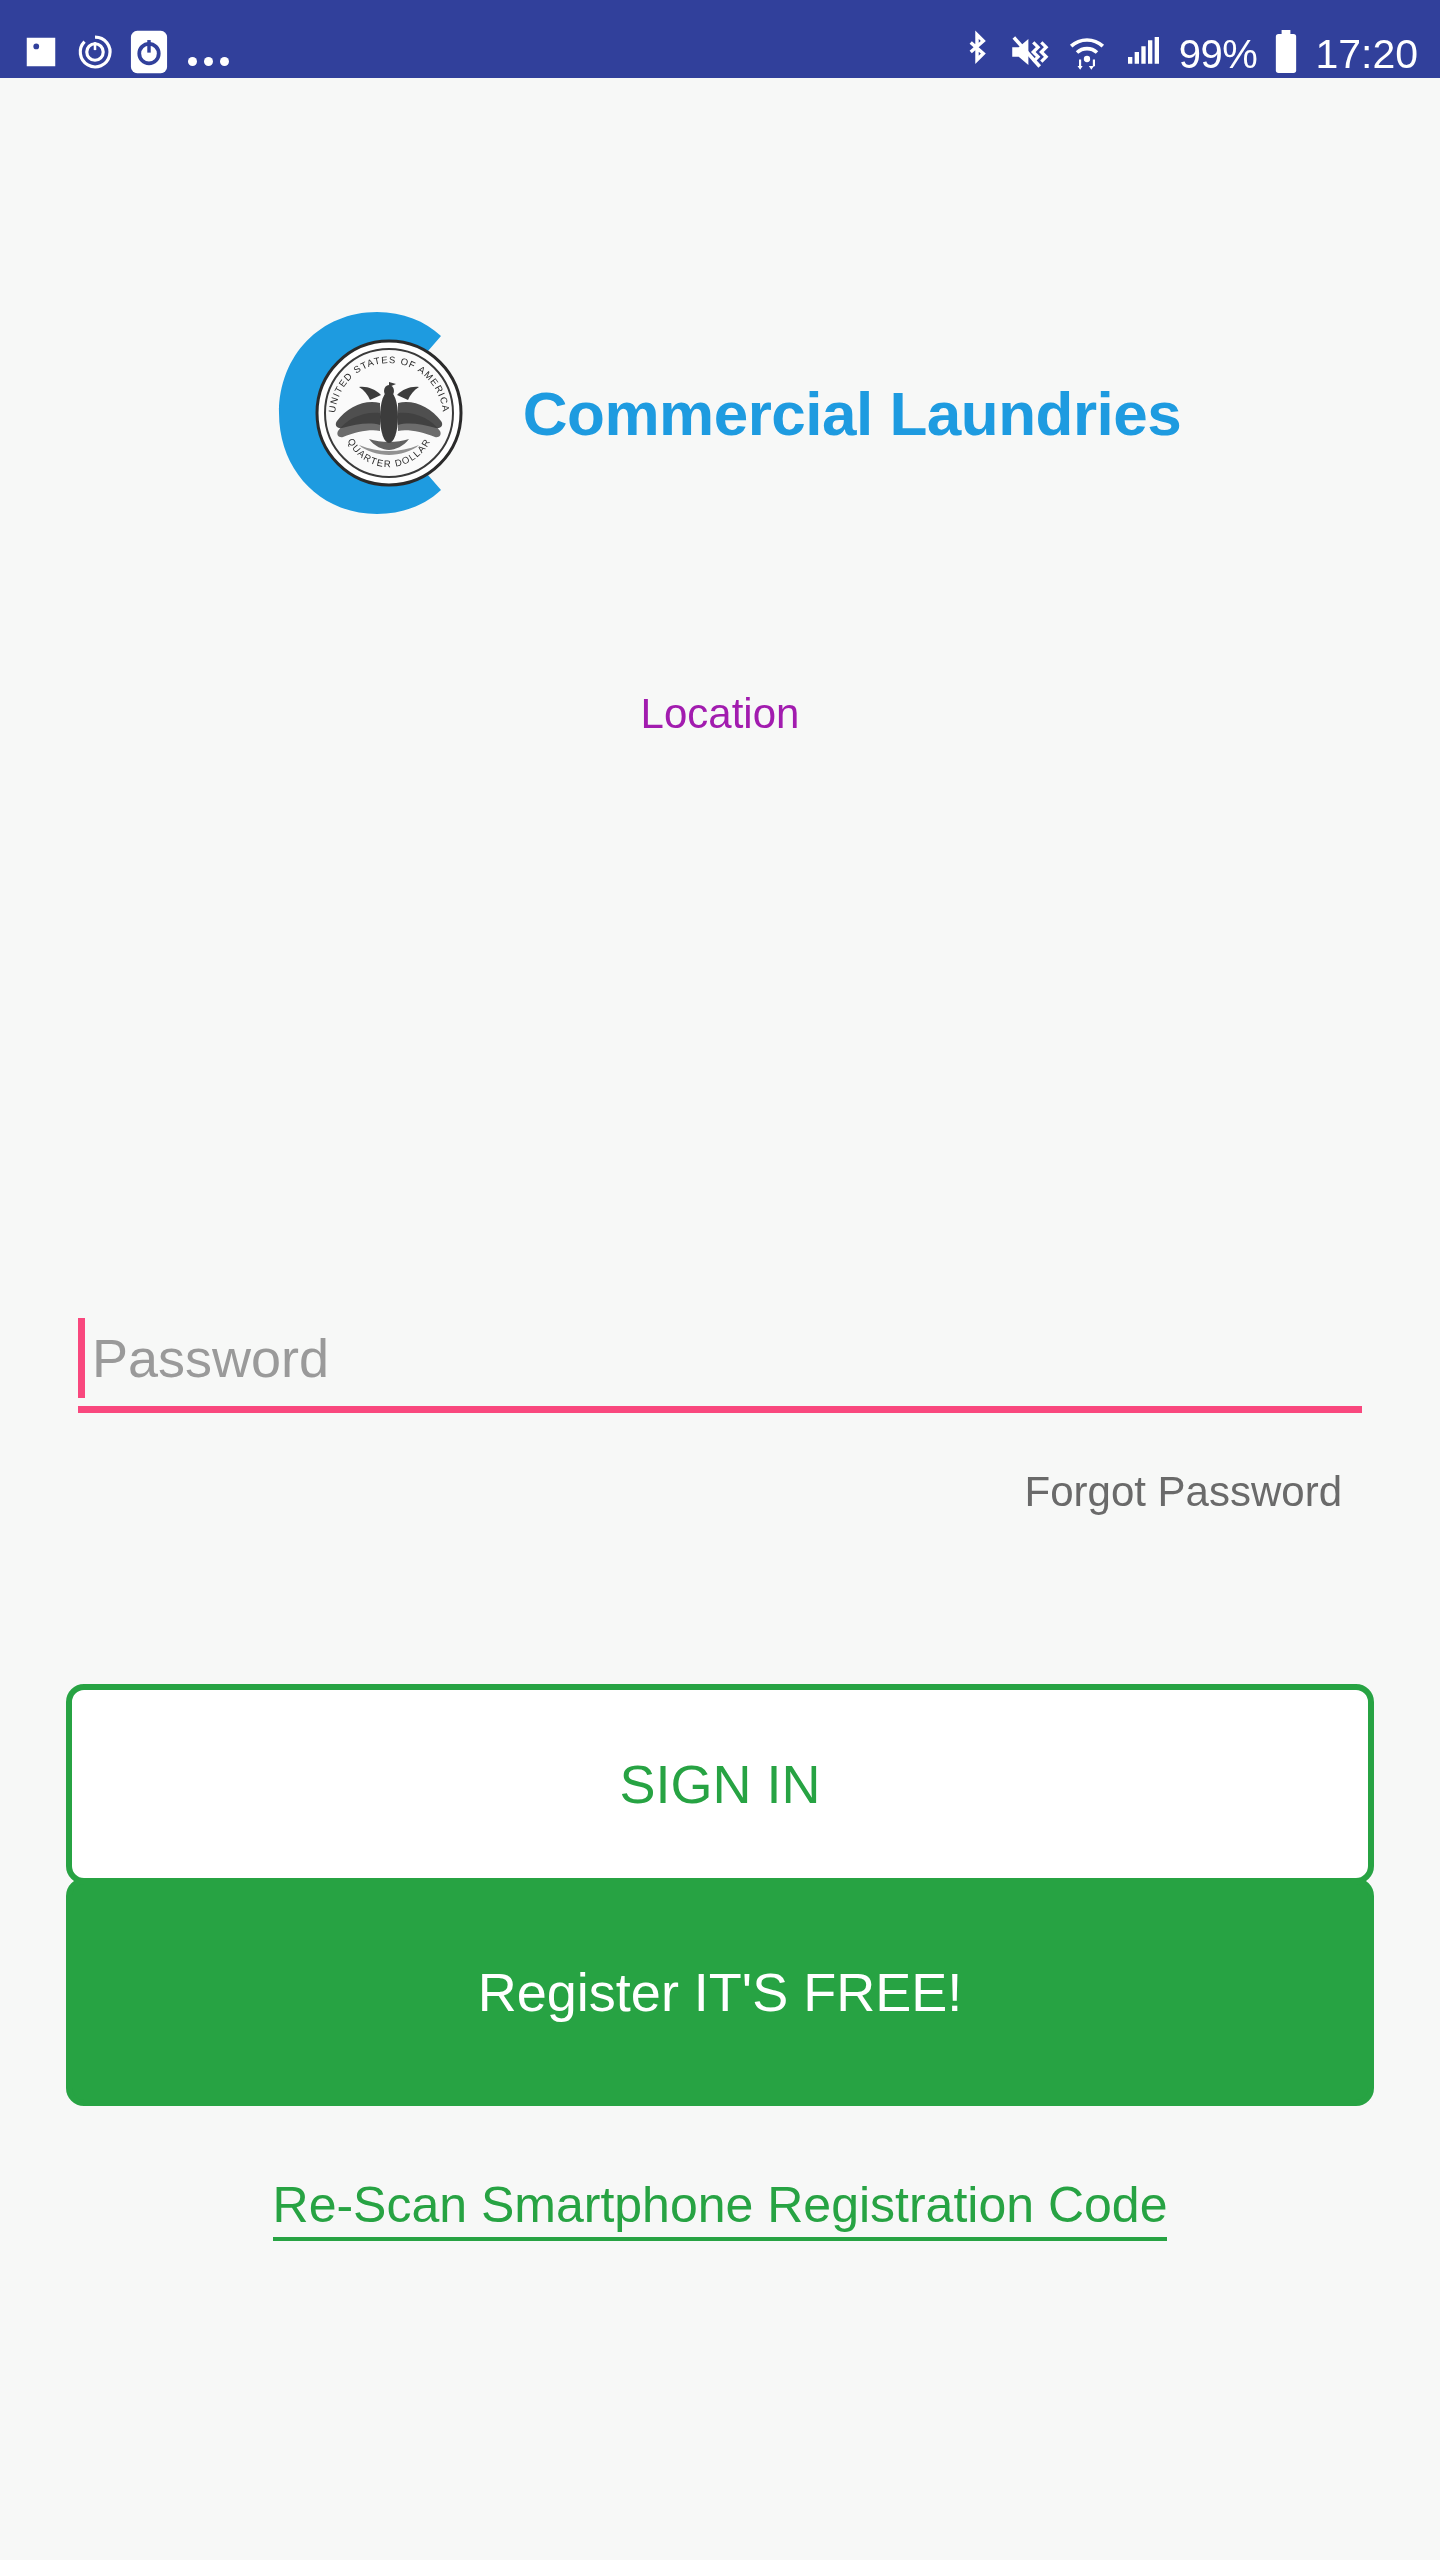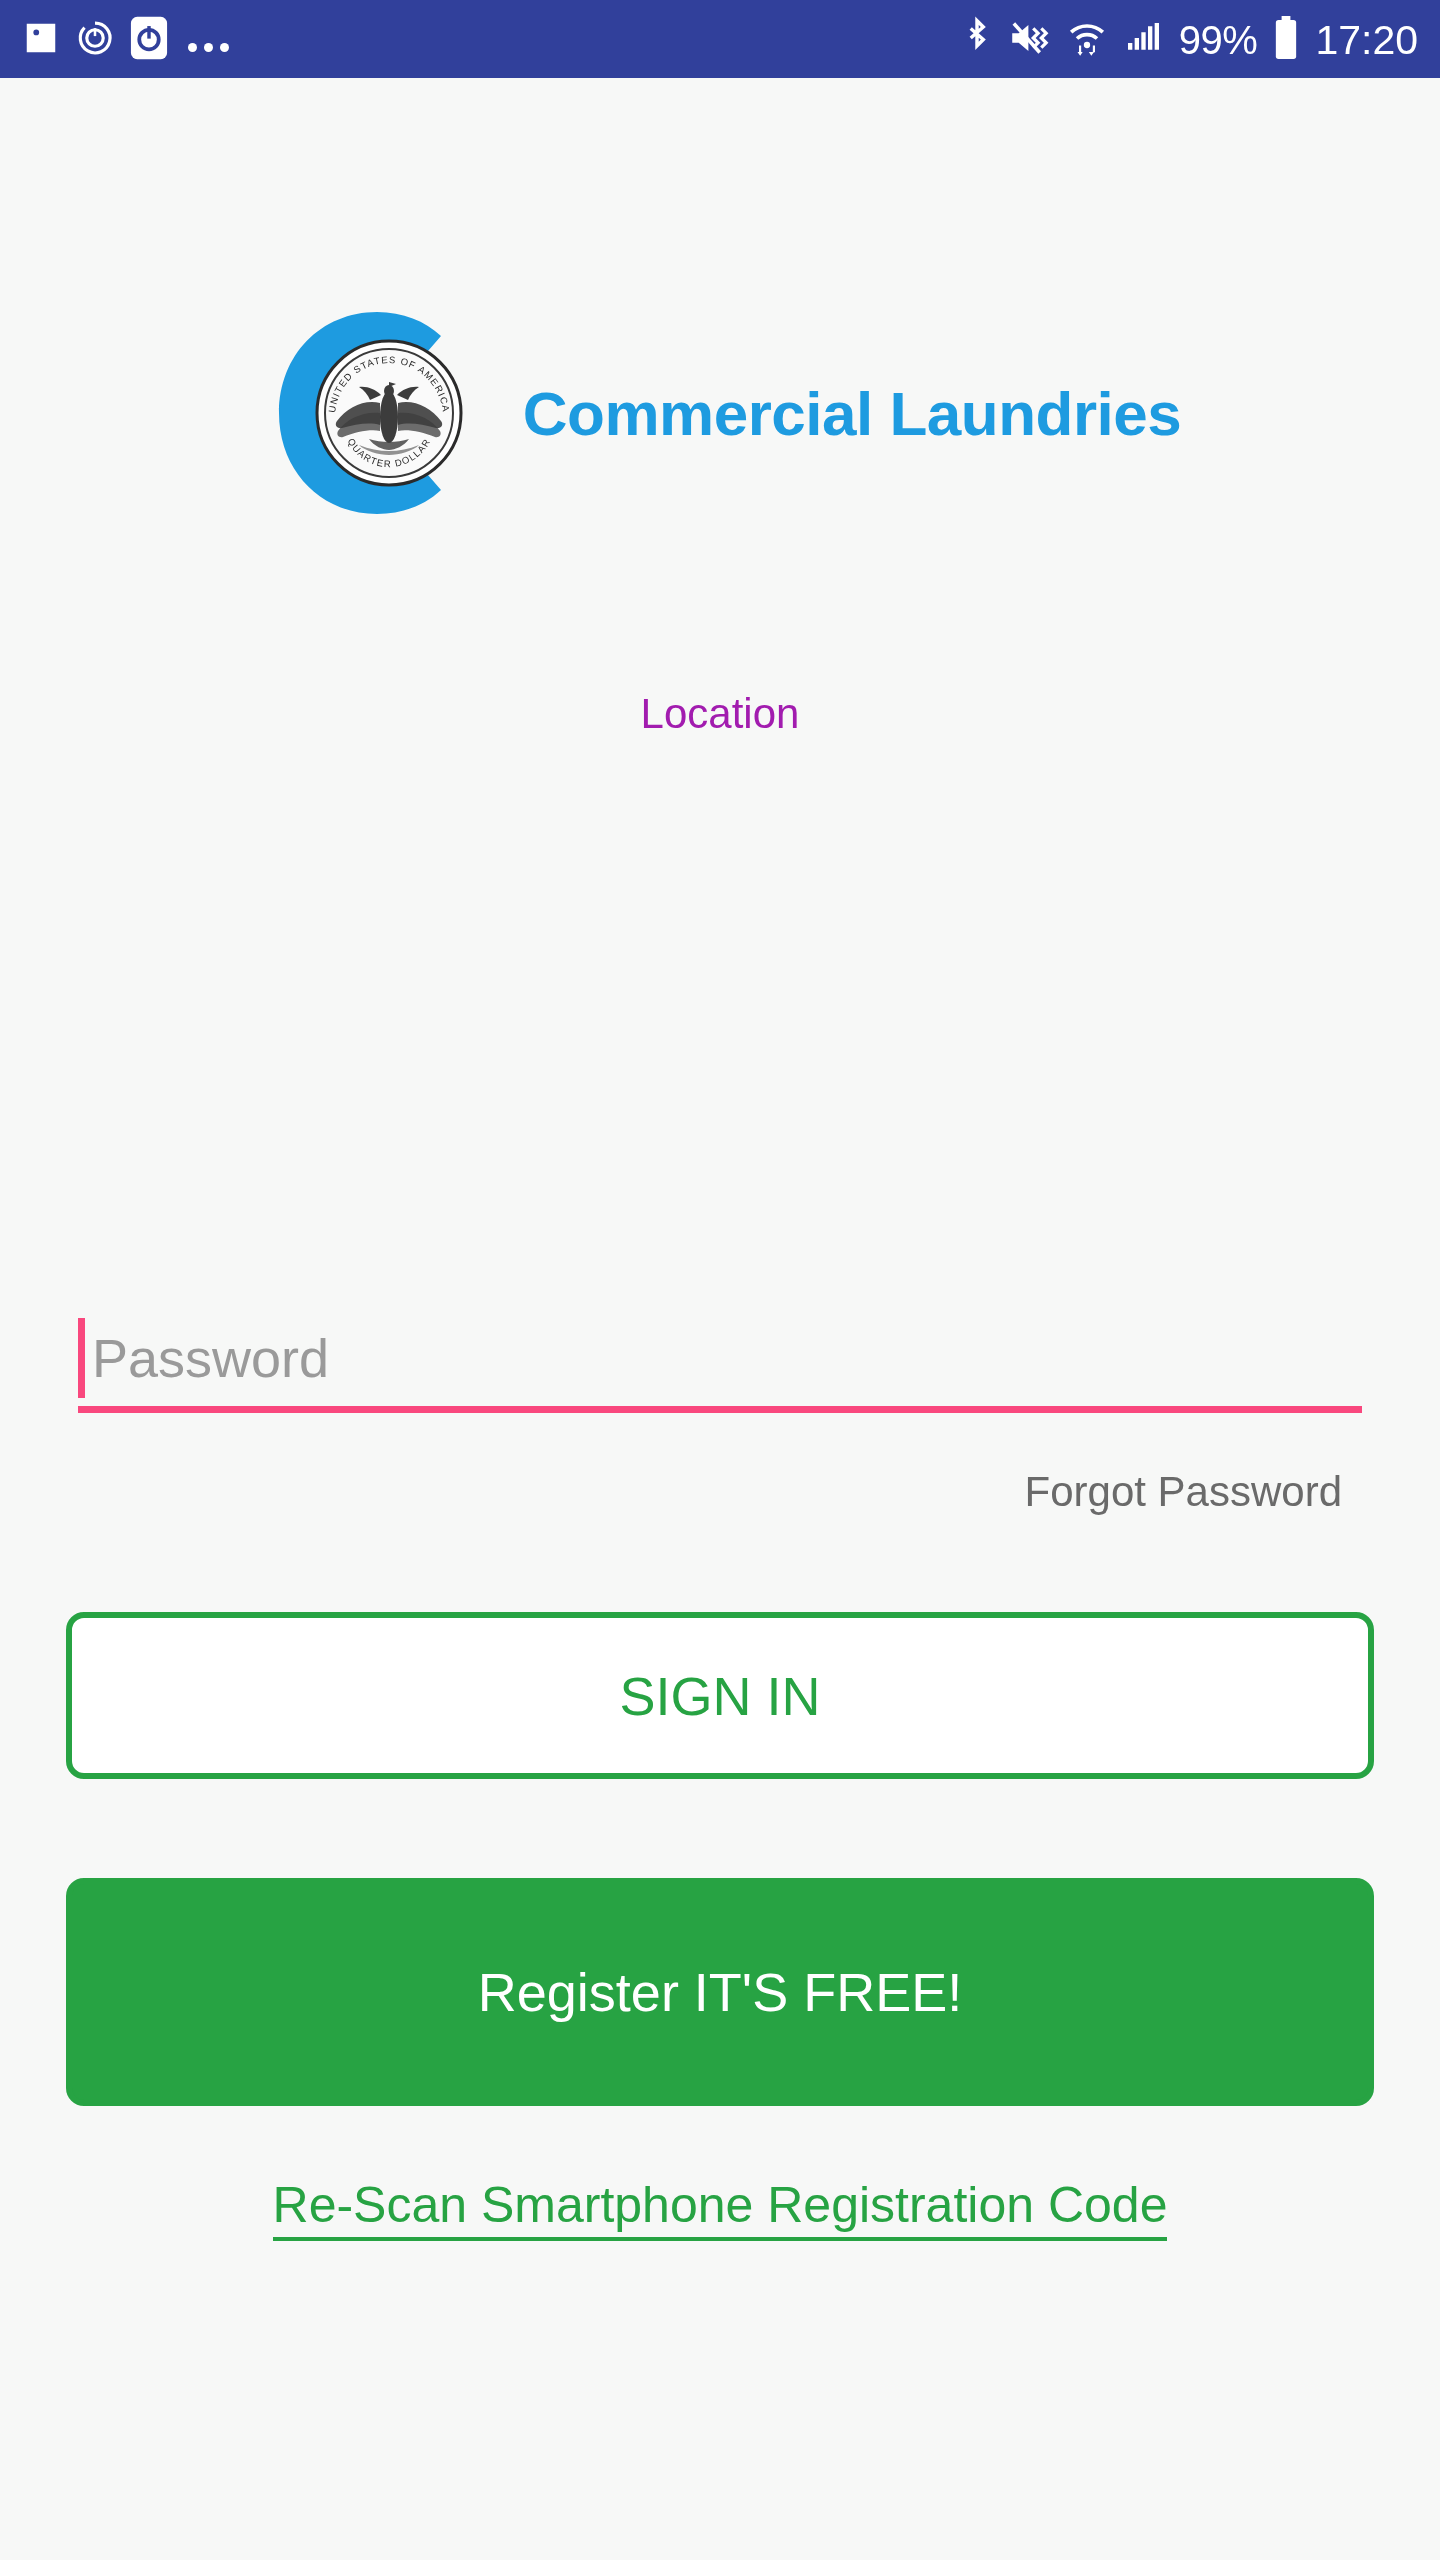--- a/index.html
+++ b/index.html
@@ -7,22 +7,22 @@
     width:1440px; height:2560px;
     background:#F7F8F7;
     font-family:"Liberation Sans", sans-serif;
     overflow:hidden;
   }
 
   
   .statusbar{
     height:78px; width:100%;
     background:#31409B;
-    display:flex; align-items:flex-start;
-    padding:16px 22px;
+    display:flex; align-items:flex-end;
+    padding:0 22px;
     color:#ffffff;
   }
   .sb-left{ display:flex; align-items:center; gap:16px; }
   .sb-right{ display:flex; align-items:center; gap:16px; margin-left:auto; }
   .sb-ico{ display:block; }
   .sb-dots{
     display:flex; gap:7px; align-items:center; margin-left:4px; margin-top:14px;
   }
   .sb-dots i{ width:9px; height:9px; border-radius:50%; background:#fff; display:block; }
   .sb-text{
@@ -95,21 +95,21 @@
 
   
   .btn{
     position:absolute; left:66px; width:1308px;
     display:flex; align-items:center; justify-content:center;
     border-radius:18px;
     font-size:54px; line-height:1;
     white-space:nowrap;
   }
   .btn-signin{
-    top:1534px; height:167px;
+    top:1606px; height:200px;
     background:#FFFFFF;
     border:6px solid #27A343;
     color:#27A343;
   }
   .btn-register{
     top:1800px; height:228px;
     background:#27A343;
     border:6px solid #27A343;
     color:#FFFFFF;
   }

